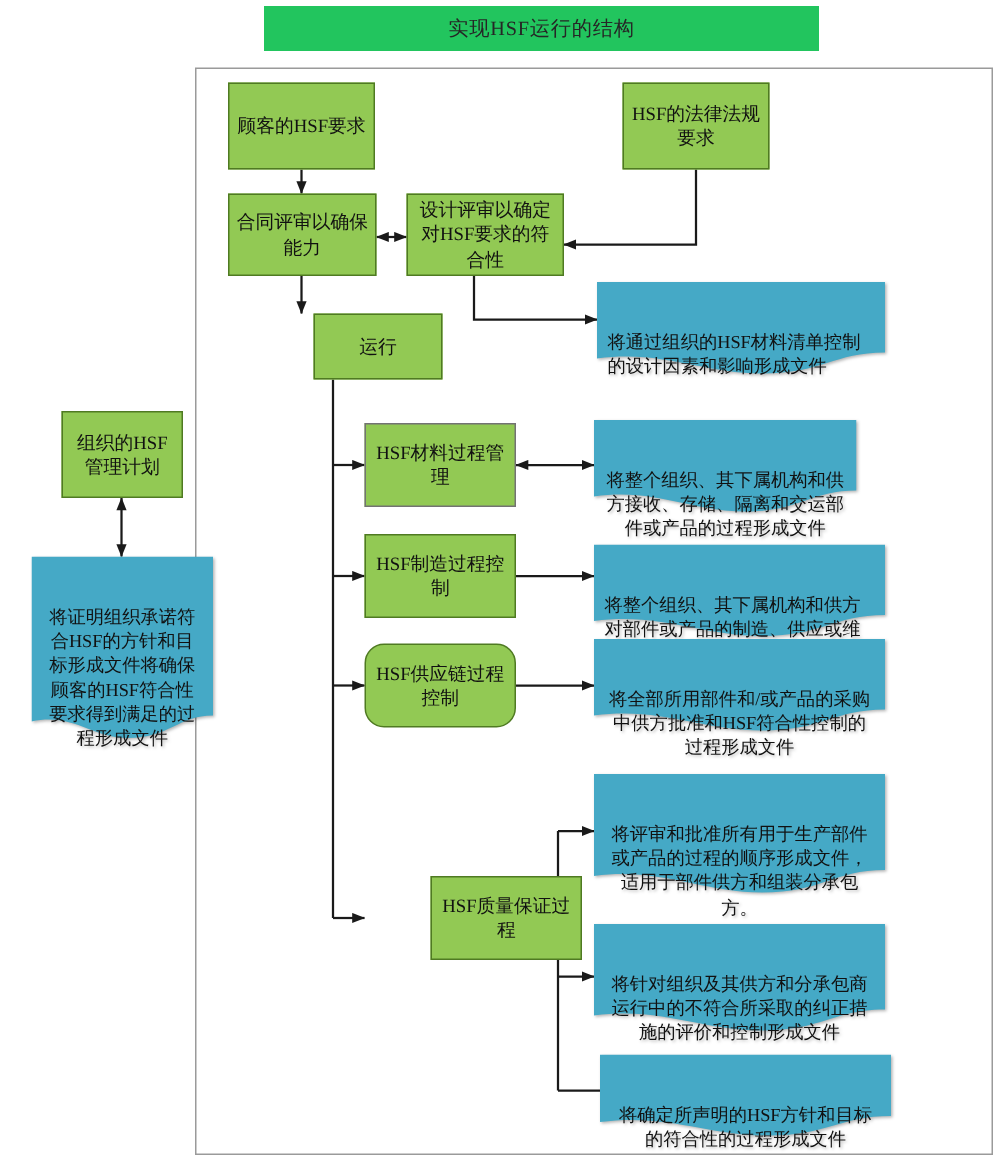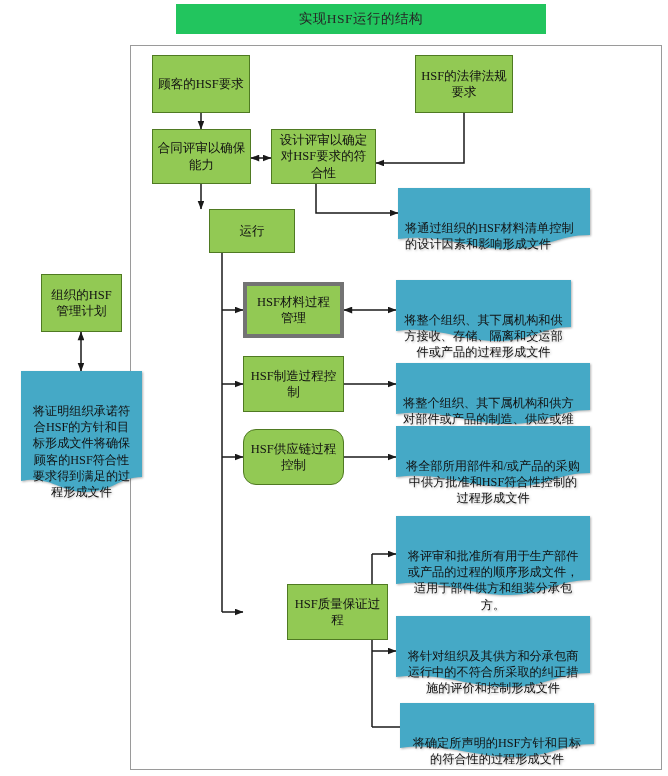--- a/index.html
+++ b/index.html
@@ -28,21 +28,21 @@
   svg.wires{position:absolute;left:0;top:0;width:668px;height:776px;overflow:visible;}
 
   
   .gbox{
     position:absolute;box-sizing:border-box;
     background:#92c954;border:1px solid #4f7a22;
     display:flex;align-items:center;justify-content:center;
     text-align:center;font-size:12.5px;line-height:1.32;
     padding:2px 4px;color:#111;
   }
-  .gbox.strong{border:4px solid #737373;}
+  .gbox.strong{border:1px solid #737373;}
 
   
   .doc{position:absolute;}
   .doc .docbg{position:absolute;left:0;top:0;width:100%;height:100%;}
   .doc .doctext{
     position:absolute;left:0;top:0;width:100%;
     box-sizing:border-box;padding:20px 7px 0 7px;
     text-align:center;font-size:12.2px;line-height:1.33;color:#111;margin-top:12px;
   }
   .doc .doctext.left{text-align:left;}

